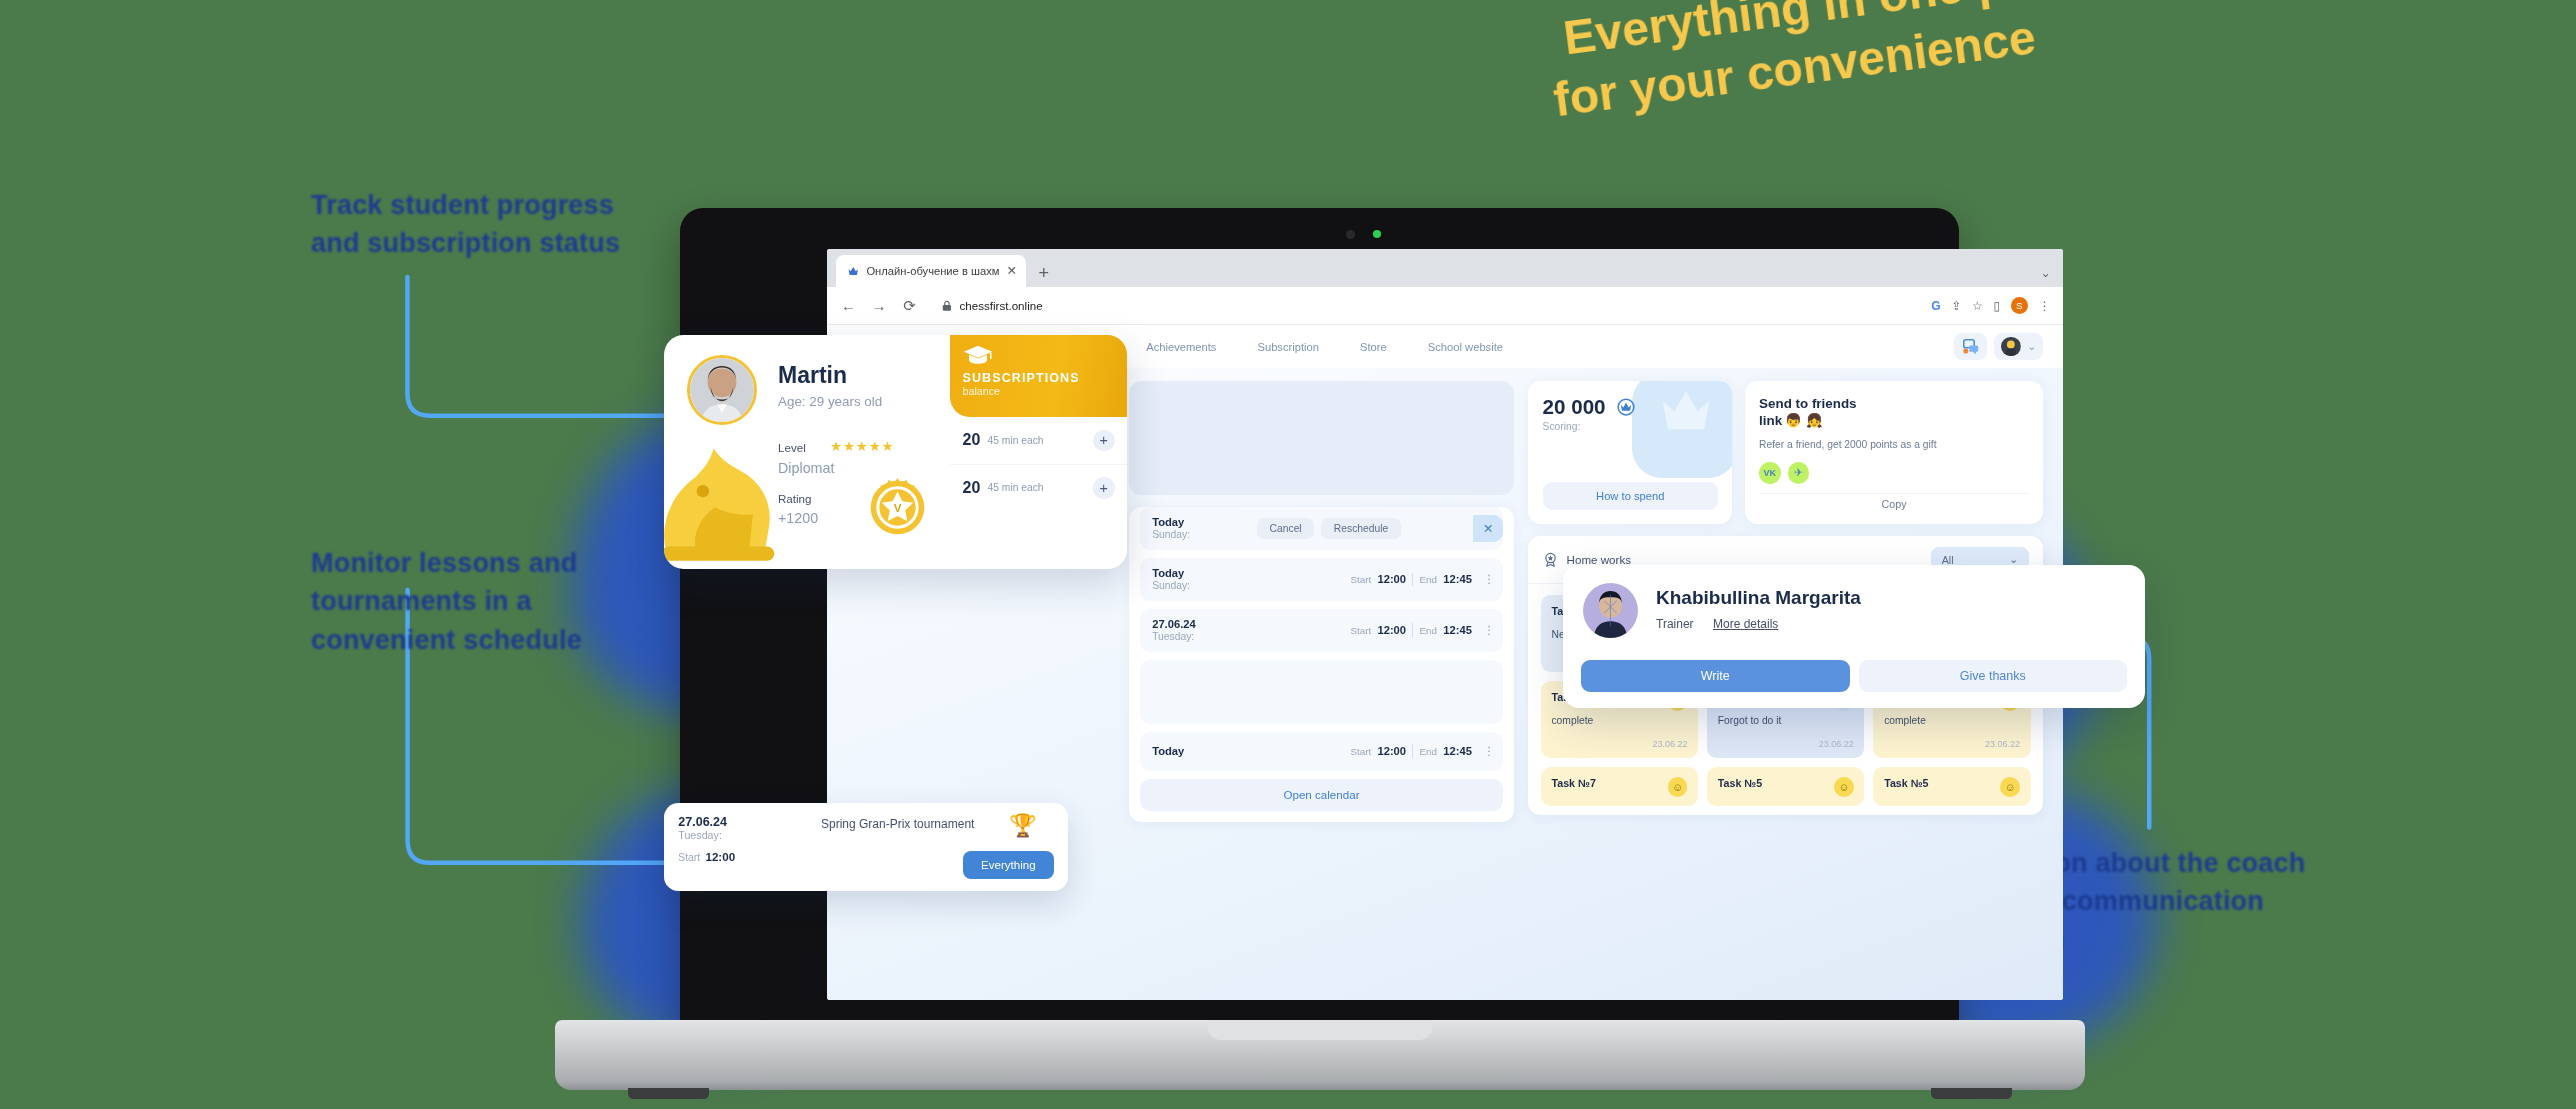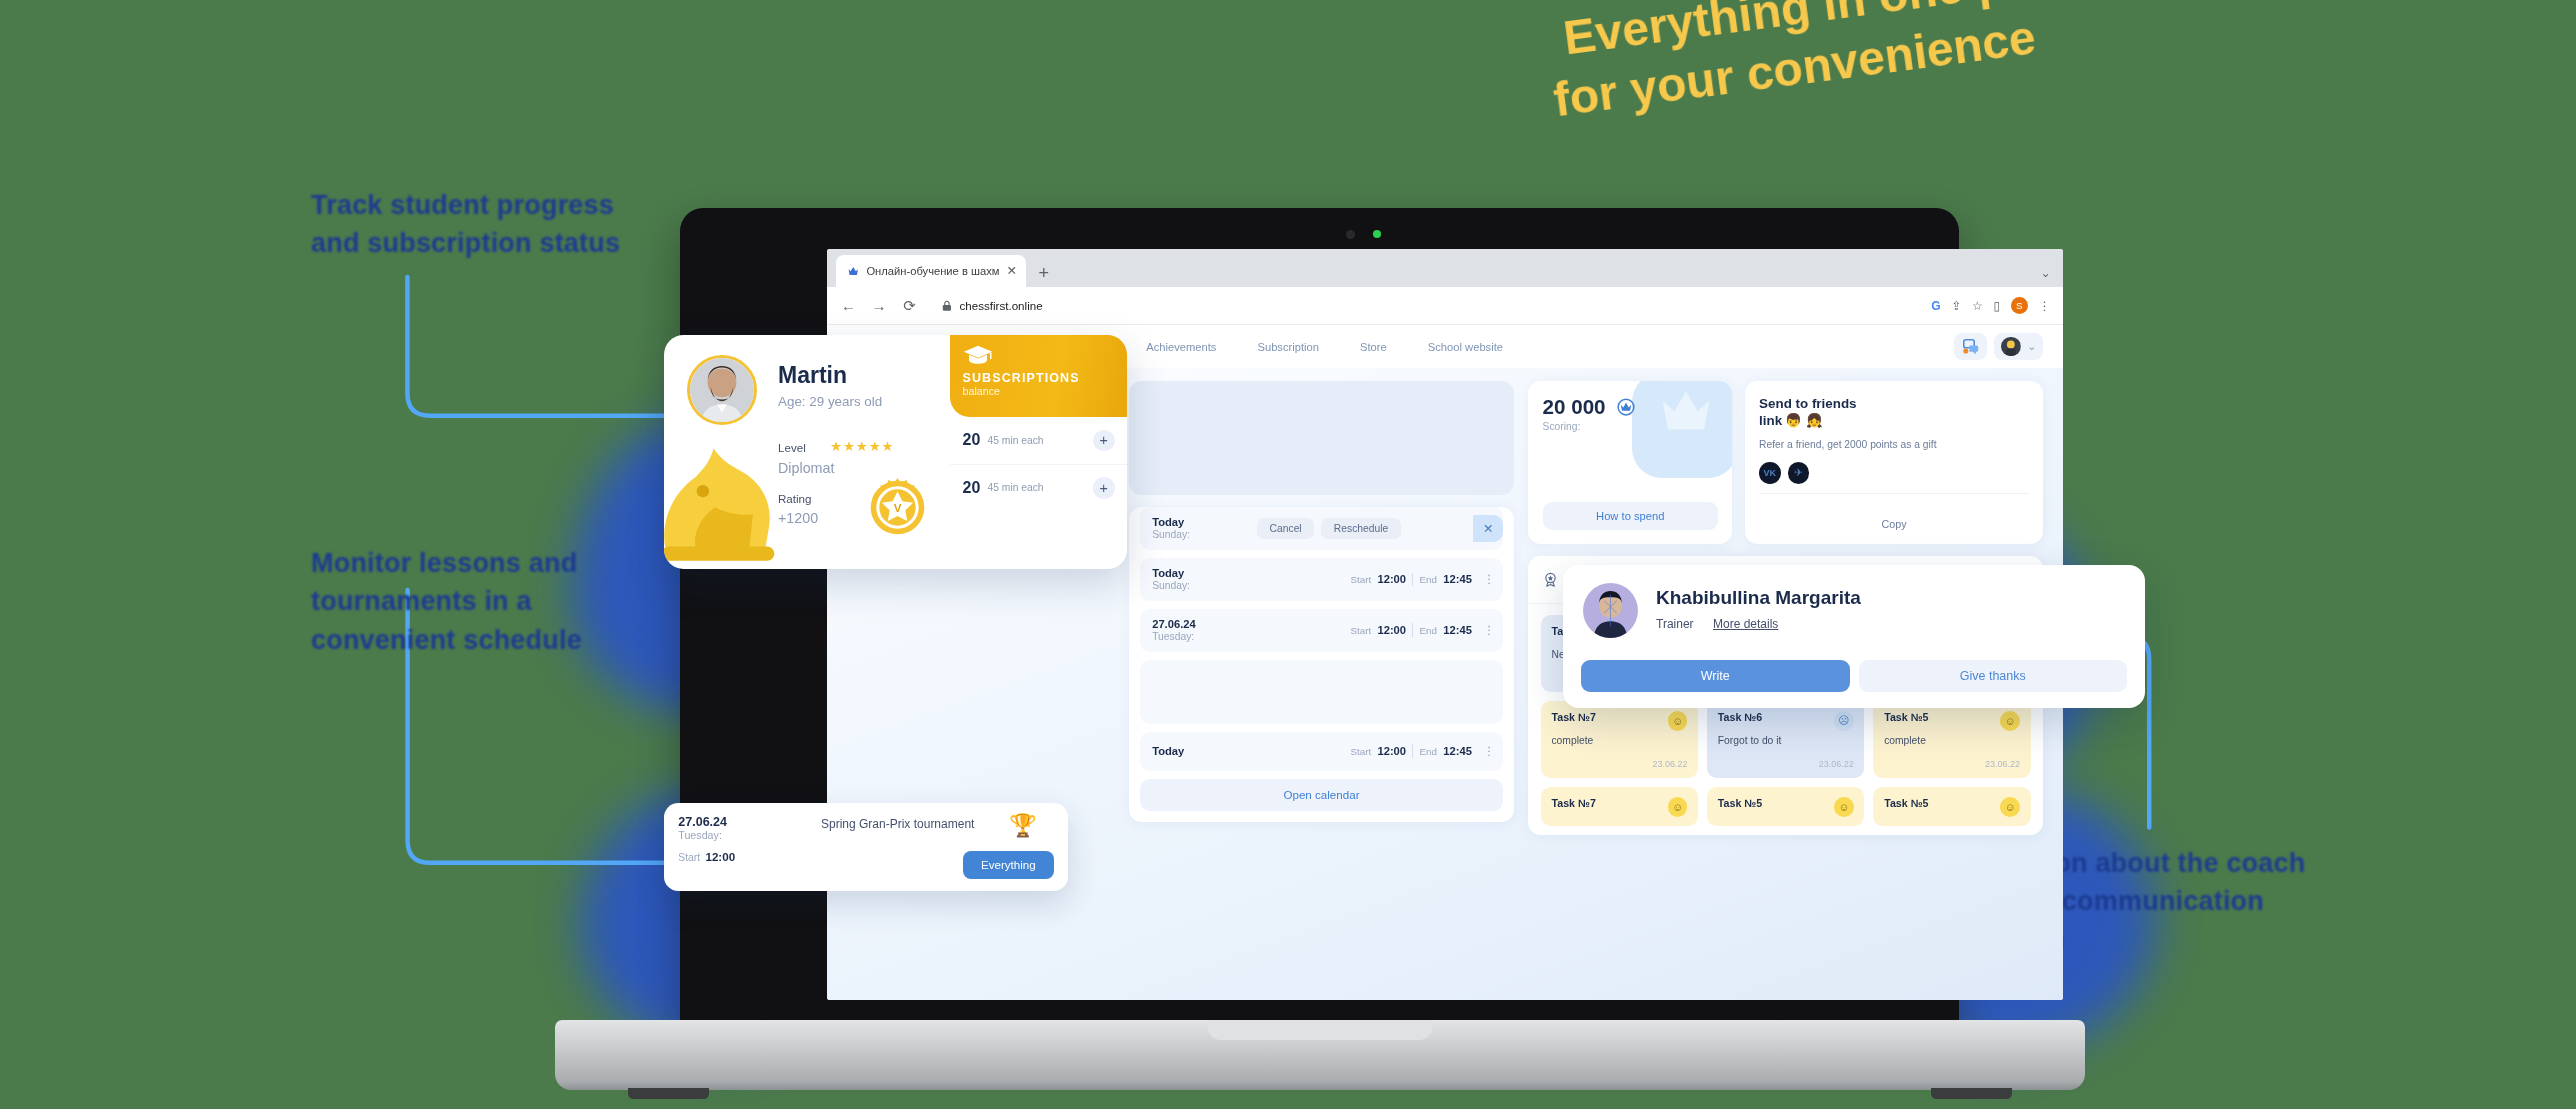--- a/index.html
+++ b/index.html
@@ -198,22 +198,22 @@
   #scoring-label { font-size: 10.3px; color: #9aa7bd; margin-top: 1.8px; position: relative; }
   #scoring-btn {
     position: absolute; left: 14.3px; right: 14.3px; bottom: 14.3px;
     background: #eef3fb; color: #3f7fd4; font-size: 11.2px;
     text-align: center; padding: 8px 0; border-radius: 9px;
   }
   #referral { flex: 1; padding: 14.3px; min-height: 141px; }
   #ref-title { font-size: 13.4px; font-weight: 700; color: #1b2b4b; line-height: 1.32; }
   #ref-sub { font-size: 10.3px; color: #6c7c99; margin-top: 8px; line-height: 1.45; }
   #ref-socials { display: flex; gap: 7.2px; margin-top: 9px; }
-  .soc { width: 21.5px; height: 21.5px; border-radius: 50%; background: #0f172a; display: flex; align-items: center; justify-content: center; }
-  #ref-copy { margin-top: 9px; text-align: center; font-size: 10.7px; color: #6c7c99; border-top: 0.9px solid #eef2f8; padding-top: 24px; }
+  .soc { width: 21.5px; height: 21.5px; border-radius: 50%; background: #bef264; display: flex; align-items: center; justify-content: center; }
+  #ref-copy { margin-top: 9px; text-align: center; font-size: 10.7px; color: #6c7c99; border-top: 0.9px solid #eef2f8; padding-top: 4px; }
 
   
   #homeworks { margin-top: 12.5px; padding-bottom: 9px; }
   #hw-head { display: flex; align-items: center; gap: 9px; padding: 10.7px 14.3px; border-bottom: 0.9px solid #eef2f8; }
   #hw-title { font-size: 11.6px; color: #44506b; flex: 1; }
   #hw-filter {
     background: #dfeafa; border-radius: 8px; padding: 6.3px 10.7px; min-width: 98px;
     display: flex; align-items: center; color: #5b6c8c; font-size: 10.7px;
   }
   #hw-grid { display: grid; grid-template-columns: repeat(3,1fr); gap: 9px; padding: 10.7px 12.5px 0 12.5px; }

